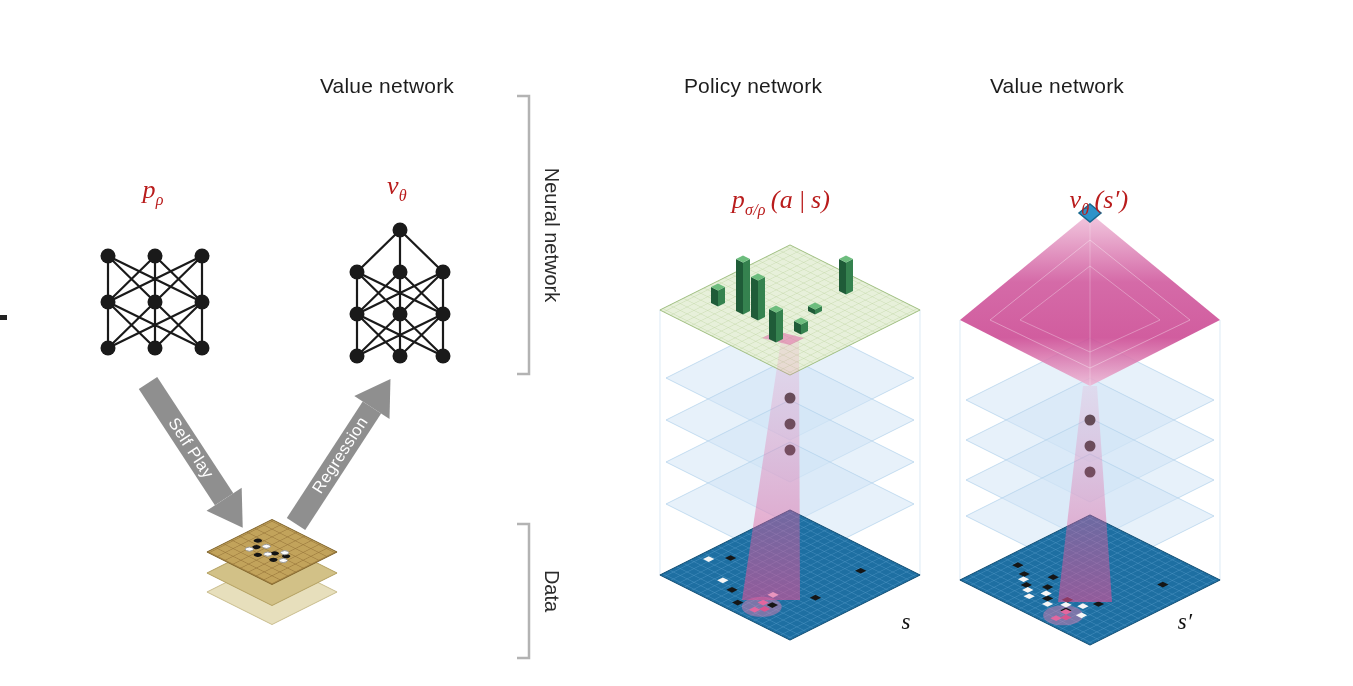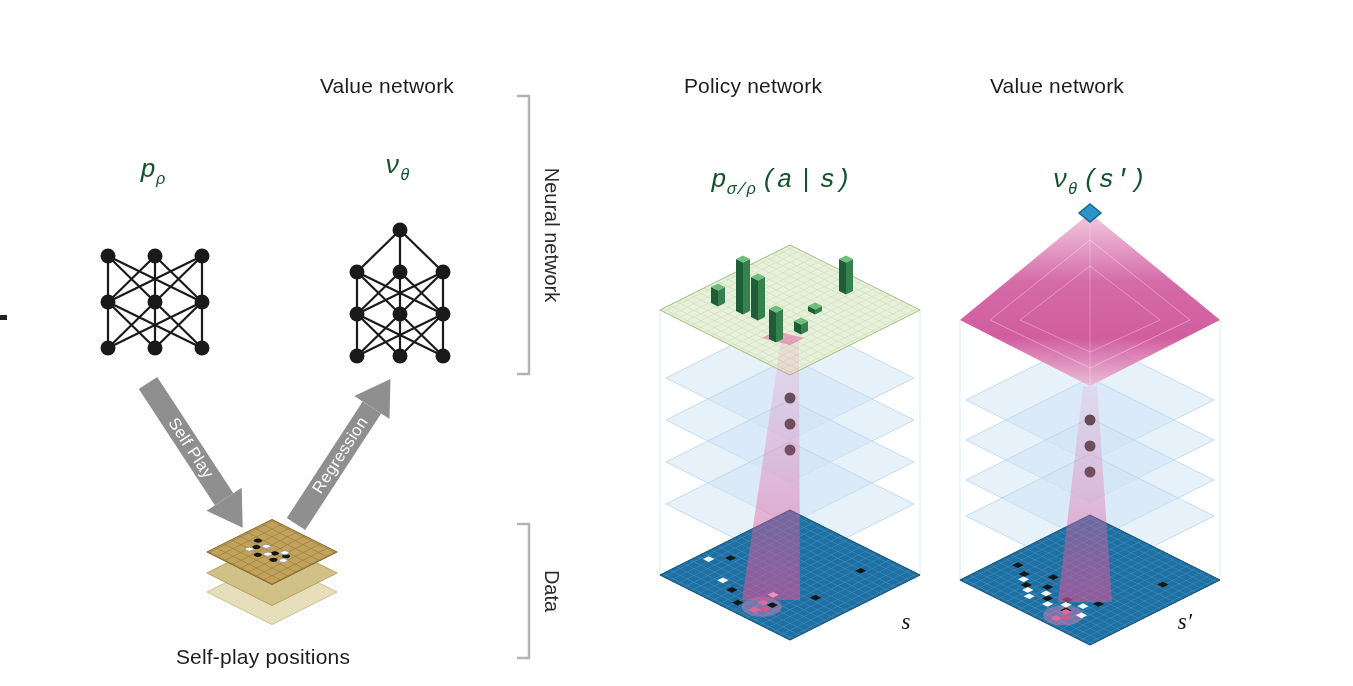--- a/index.html
+++ b/index.html
@@ -1,21 +1,21 @@
 <!DOCTYPE html>
 <html><head>
 <meta charset="utf-8">
 <style>
   html,body{margin:0;padding:0;background:#ffffff;}
   .canvas{position:relative;width:1353px;height:686px;background:#ffffff;
           font-family:"Liberation Sans",sans-serif;overflow:hidden;}
   .art{position:absolute;left:0;top:0;}
   .label{position:absolute;transform:translate(-50%,-50%);white-space:nowrap;
          color:#1d1d1d;font-size:21px;letter-spacing:.2px;}
-  .math{font-family:Liberation Mono, monospace;font-style:italic;font-size:26px;color:#14532d;}
+  .math{font-family:Liberation Serif, serif;font-style:italic;font-size:26px;color:#b91c1c;margin-top:20px;}
   .math sub{font-size:62%;font-style:italic;}
   .math .args{margin-left:5px;}
   .vlabel{position:absolute;transform:translate(-50%,-50%) rotate(90deg);
           white-space:nowrap;color:#2b2b2b;font-size:20px;}
   .alabel{position:absolute;white-space:nowrap;color:#ffffff;font-size:16.5px;
           letter-spacing:.4px;}
   .alabel.sp{transform:translate(-50%,-50%) rotate(57deg);}
   .alabel.rg{transform:translate(-50%,-50%) rotate(-57deg);}
   .state{font-family:"Liberation Serif",serif;font-style:italic;font-size:23px;color:#111;}
 </style>
@@ -262,21 +262,20 @@
 </svg>
 
 <div class="label" style="left:387px;top:86px">Value network</div>
 
 <div class="label math" style="left:153px;top:172px"><span>p</span><sub>ρ</sub></div>
 <div class="label math" style="left:397px;top:168px"><span>ν</span><sub>θ</sub></div>
 
 <div class="alabel sp" style="left:191px;top:448px">Self Play</div>
 <div class="alabel rg" style="left:340px;top:455px">Regression</div>
 
-<div class="label" style="left:263px;top:657px">Self-play positions</div>
 
 <div class="vlabel" style="left:551px;top:235px">Neural network</div>
 <div class="vlabel" style="left:551px;top:591px">Data</div>
 
 <div class="label" style="left:753px;top:86px">Policy network</div>
 <div class="label" style="left:1057px;top:86px">Value network</div>
 
 <div class="label math" style="left:781px;top:182px"><span>p</span><sub>σ/ρ</sub><span class="args">(a | s)</span></div>
 
 <div class="label math" style="left:1099px;top:182px"><span>ν</span><sub>θ</sub><span class="args">(s′)</span></div>

